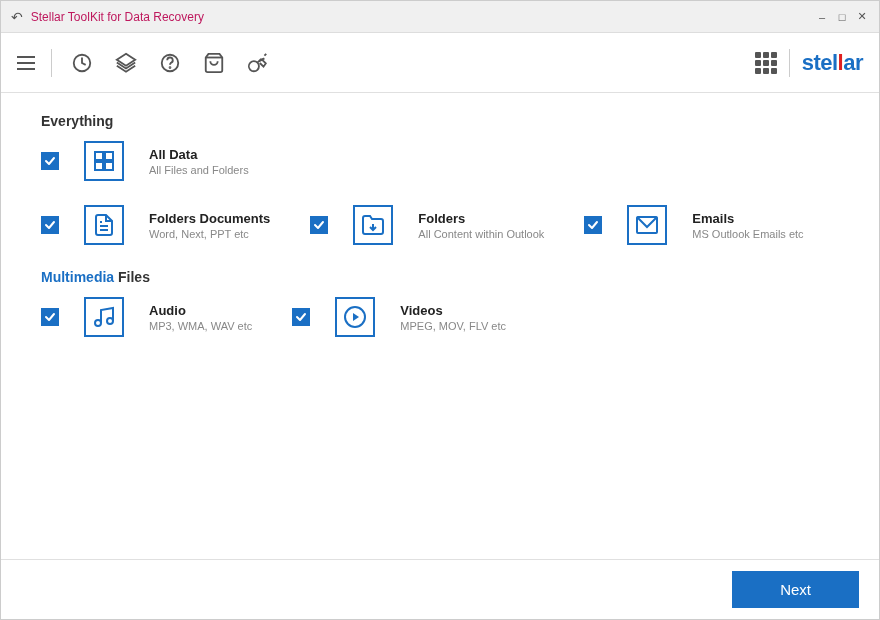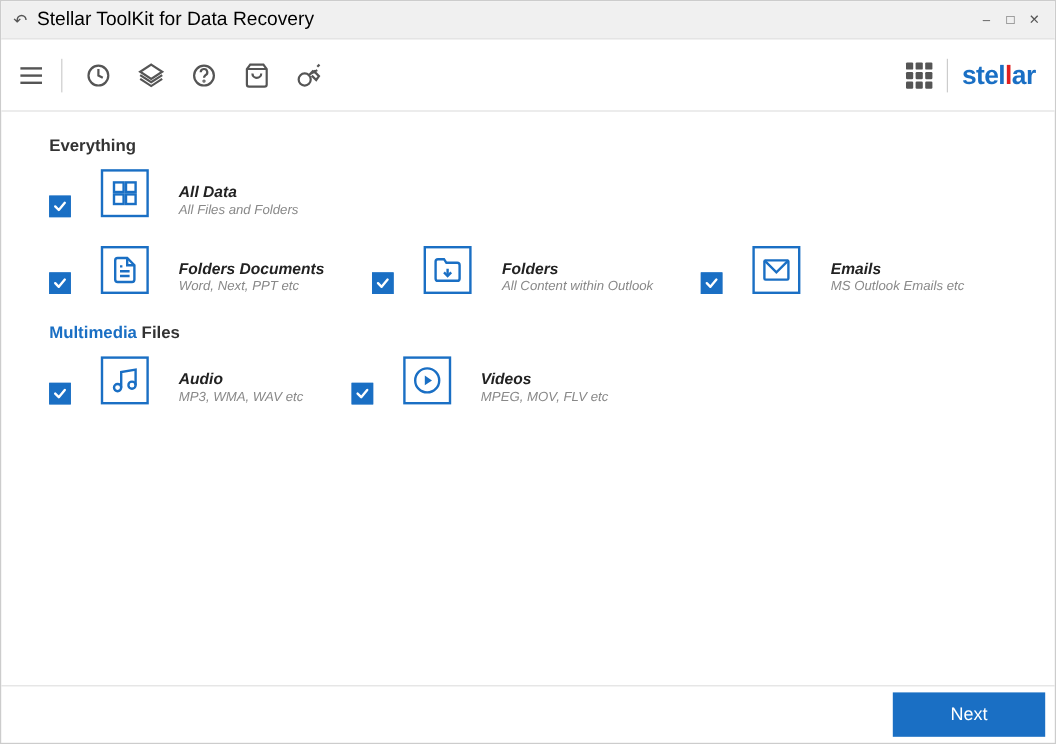--- a/index.html
+++ b/index.html
@@ -24,22 +24,22 @@
       padding: 0 10px;
       border-bottom: 1px solid #ddd;
       flex-shrink: 0;
     }
     .title-bar-left {
       display: flex;
       align-items: center;
       gap: 8px;
     }
     .title-bar-title {
-      font-size: 16px;
-      color: #000000;
+      font-size: 12px;
+      color: #be185d;
     }
     .title-bar-controls {
       display: flex;
       gap: 6px;
       align-items: center;
     }
     .title-btn {
       width: 14px;
       height: 14px;
       display: flex;
@@ -135,24 +135,23 @@
     }
 
     
     .items-row {
       display: flex;
       gap: 40px;
       flex-wrap: wrap;
     }
     .item {
       display: flex;
-      align-items: flex-end;
+      align-items: center;
       gap: 25px;
       min-width: 200px;
-      font-style: italic;
     }
     .checkbox-wrap {
       width: 18px;
       height: 18px;
       border: 2px solid #1a6fc4;
       background: #1a6fc4;
       display: flex;
       align-items: center;
       justify-content: center;
       flex-shrink: 0;
@@ -180,26 +179,26 @@
       color: #222;
     }
     .item-text .item-sub {
       font-size: 11px;
       color: #888;
       margin-top: 2px;
     }
 
     
     .footer {
-      height: 48px;
+      height: 60px;
       border-top: 1px solid #e0e0e0;
       display: flex;
       align-items: center;
       justify-content: flex-end;
-      padding: 0 8px;
+      padding: 0 20px;
       flex-shrink: 0;
     }
     .btn-next {
       background: #1a6fc4;
       color: #fff;
       border: none;
       padding: 10px 48px;
       font-size: 15px;
       cursor: pointer;
       font-family: 'Segoe UI', Arial, sans-serif;

